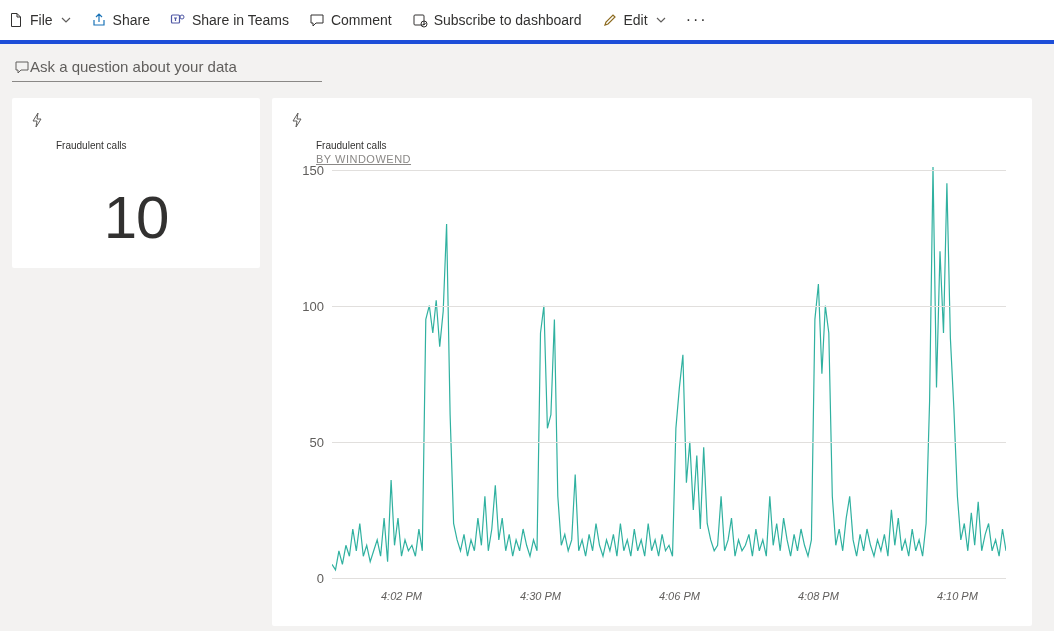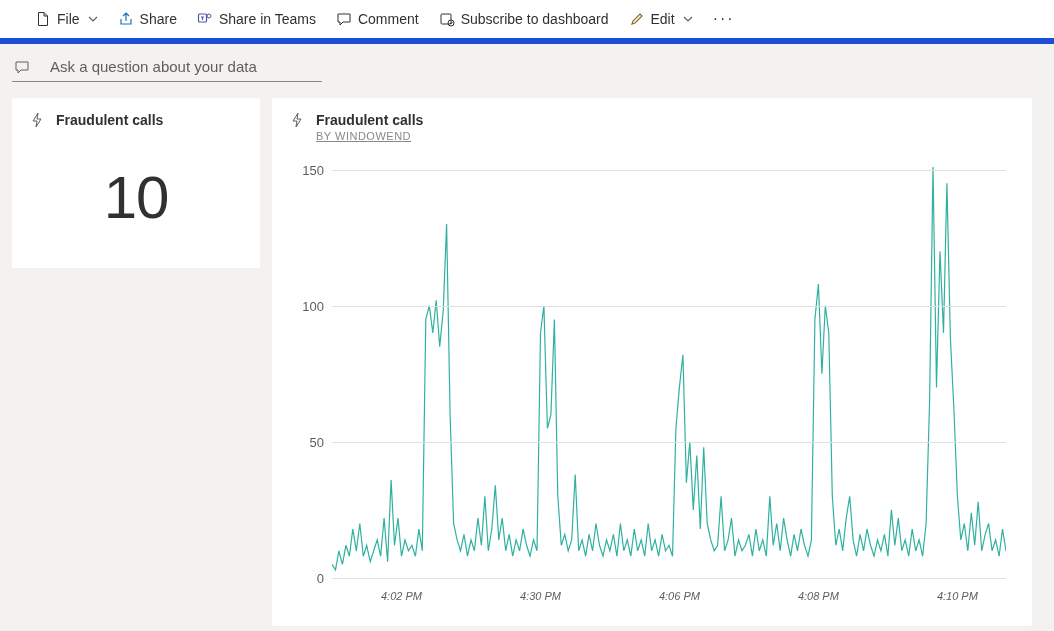--- a/index.html
+++ b/index.html
@@ -10,23 +10,23 @@
       height: 631px;
       overflow: hidden;
       color: #323130;
       font-size: 14px;
     }
     .toolbar {
       background: #fff;
       height: 44px;
       display: flex;
       align-items: center;
-      padding: 0 27px;
+      padding: 0 0;
       gap: 4px;
-      border-bottom: 6px solid #1d4ed8;
+      border-bottom: 4px solid #1d4ed8;
     }
     .toolbar-item {
       display: flex;
       align-items: center;
       gap: 6px;
       padding: 6px 8px;
       cursor: pointer;
       border-radius: 2px;
       font-size: 14px;
       color: #323130;
@@ -35,21 +35,21 @@
     .chevron { margin-left: 2px; }
     .more-dots { font-size: 16px; letter-spacing: 2px; padding: 0 8px; }
 
     .qna-bar {
       padding: 10px 12px 8px 12px;
       background: #f3f2f1;
     }
     .qna-input {
       display: inline-flex;
       align-items: center;
-      gap: 20px;
+      gap: 0;
       border: none;
       border-bottom: 1px solid #8a8886;
       background: transparent;
       padding: 4px 2px 6px 2px;
       width: 310px;
       color: #605e5c;
       font-size: 15px;
     }
     .qna-input input {
       border: none;
@@ -80,21 +80,21 @@
       width: 760px;
       height: 528px;
       position: relative;
     }
     .tile-header {
       display: flex;
       align-items: flex-start;
       gap: 12px;
     }
     .lightning { color: #605e5c; }
-    .tile-title { font-size: 14px; color: #323130; font-weight: 700; }
+    .tile-title { font-size: 10px; color: #323130; font-weight: 400; margin-top: 28px; }
     .tile-subtitle { font-size: 11px; color: #8a8886; letter-spacing: 0.5px; margin-top: 2px; text-decoration: underline; }
     .big-number {
       font-size: 60px;
       font-weight: 300;
       color: #323130;
       text-align: center;
       margin-top: 32px;
       letter-spacing: -1px;
     }
 

